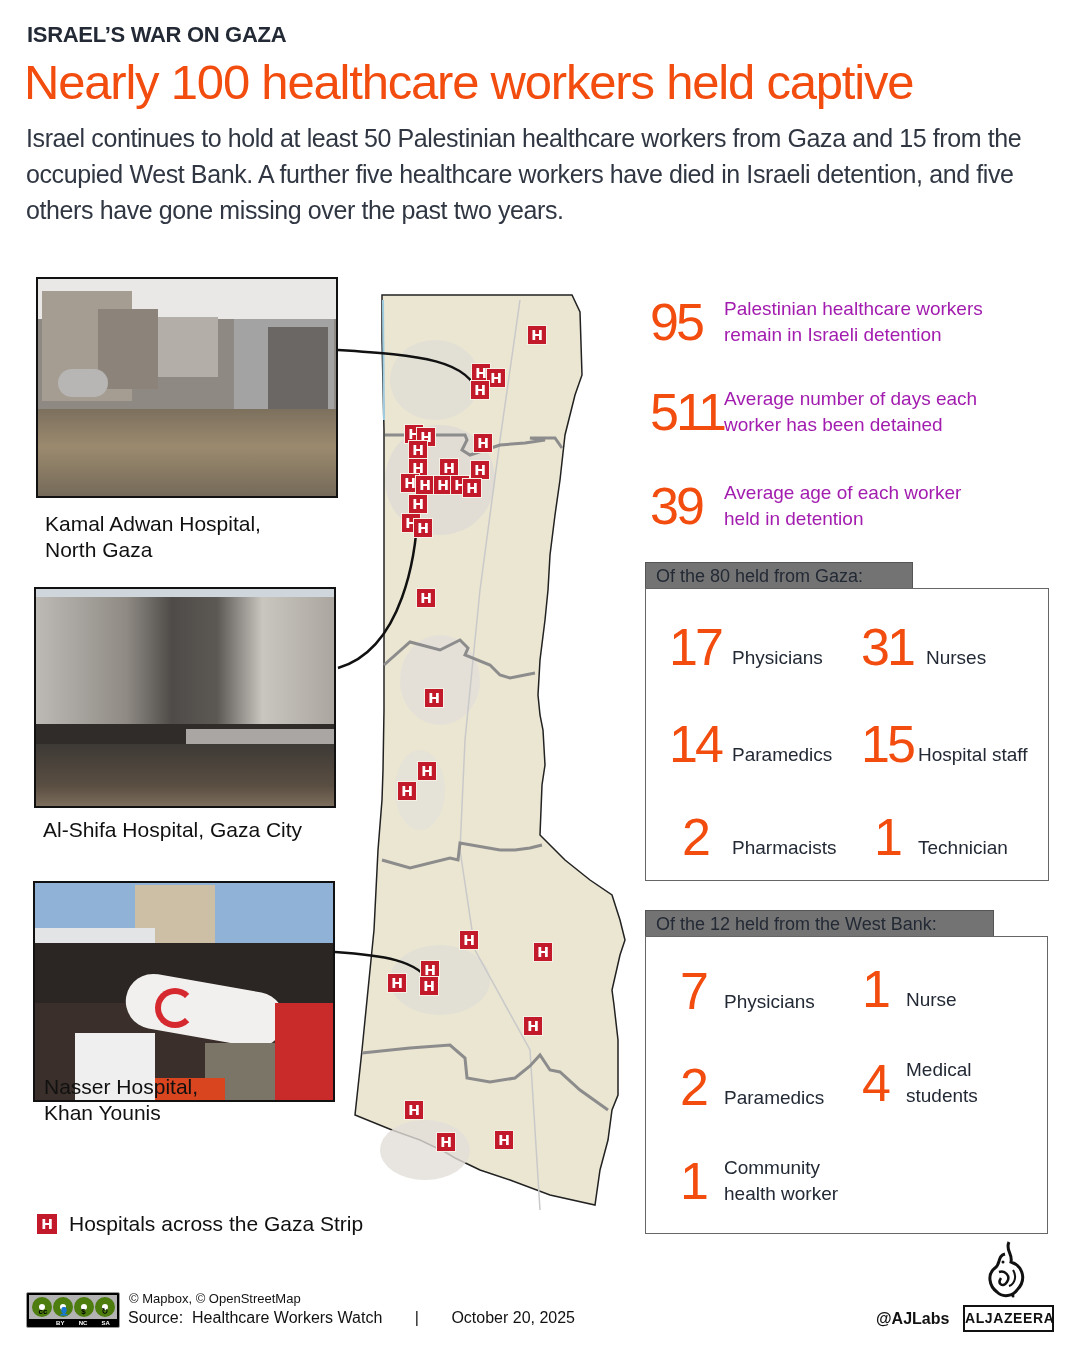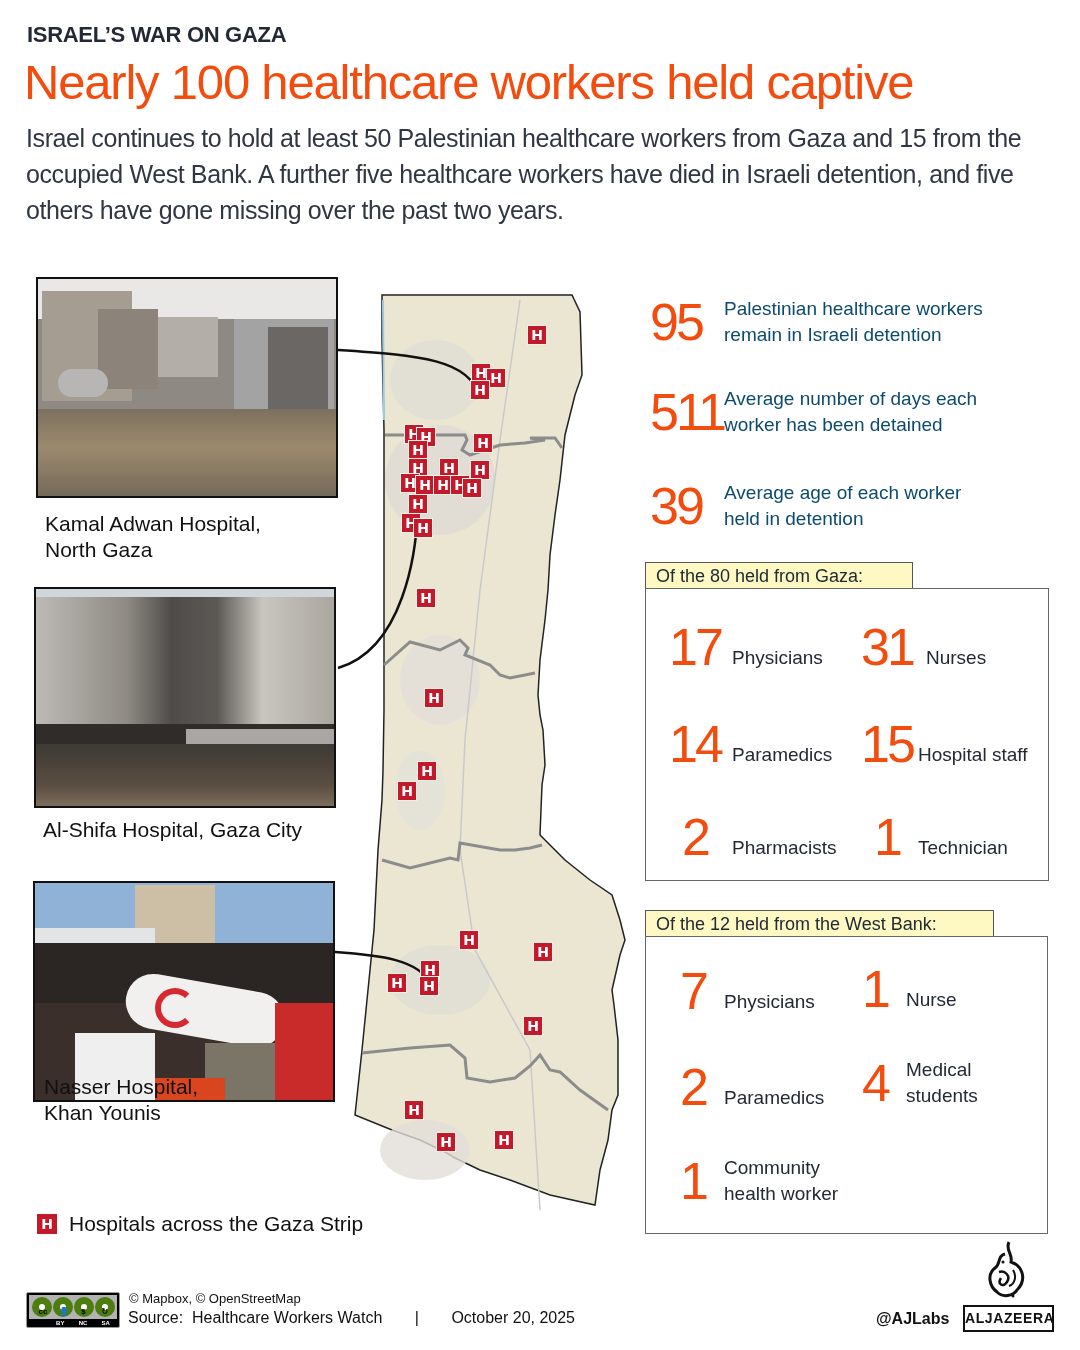--- a/index.html
+++ b/index.html
@@ -26,23 +26,23 @@
 
   .hmark { position: absolute; width: 20px; height: 20px; background: #c31a2b; border: 1px solid #f5f1e6; color: #fff; font-weight: 700; font-size: 14px; line-height: 18px; text-align: center; font-family: "DejaVu Sans", sans-serif; }
 
   .legend { position: absolute; left: 37px; top: 1212px; display: flex; align-items: center; }
   .legend .sw { width: 20px; height: 20px; background: #c31a2b; color: #fff; font-weight: 700; font-size: 14px; line-height: 20px; text-align: center; font-family: "DejaVu Sans", sans-serif; margin-right: 12px; }
   .legend .lbl { font-size: 21px; color: #111; }
 
   
   .stat { position: absolute; left: 650px; display: flex; align-items: center; }
   .stat .num { font-size: 52px; color: #f24c0f; font-weight: 300; letter-spacing: -3px; width: 72px; line-height: 50px; }
-  .stat .txt { font-size: 19px; line-height: 26px; color: #0c4a6e; margin-left: 2px; }
-
-  .boxlabel { position: absolute; border: 1px solid #555; border-bottom: none; background: #fef9c3; font-size: 18px; color: #232a35; padding: 2px 10px 2px 10px; height: 27px; line-height: 22px; }
+  .stat .txt { font-size: 19px; line-height: 26px; color: #a21caf; margin-left: 2px; }
+
+  .boxlabel { position: absolute; border: 1px solid #555; border-bottom: none; background: #737373; font-size: 18px; color: #232a35; padding: 2px 10px 2px 10px; height: 27px; line-height: 22px; }
   .box { position: absolute; border: 1.5px solid #666; background: #fff; }
   .cell { position: absolute; display: flex; align-items: flex-end; }
   .cell .n { font-size: 52px; color: #f24c0f; font-weight: 300; letter-spacing: -3px; line-height: 48px; text-align: center; }
   .cell .l { font-size: 19px; line-height: 26px; color: #232a35; }
 
   
   .cc { position: absolute; left: 26px; top: 1292px; width: 94px; height: 36px; background: #000; border-radius: 2px; border: 1px solid #999; }
   .cc .top { position: absolute; left: 2px; top: 2px; right: 2px; height: 24px; background: #b3b3b3; display: flex; align-items: center; justify-content: space-around; padding: 0 2px; }
   .cc .ring { width: 20px; height: 20px; border-radius: 50%; background: #fff; border: 7px solid #4d7c0f; font-size: 8px; font-weight: 700; line-height: 16px; text-align: center; color: #000; }
   .cc .bot { position: absolute; left: 22px; right: 2px; bottom: 1px; display: flex; justify-content: space-around; font-size: 6px; color: #fff; font-weight: 700; }

